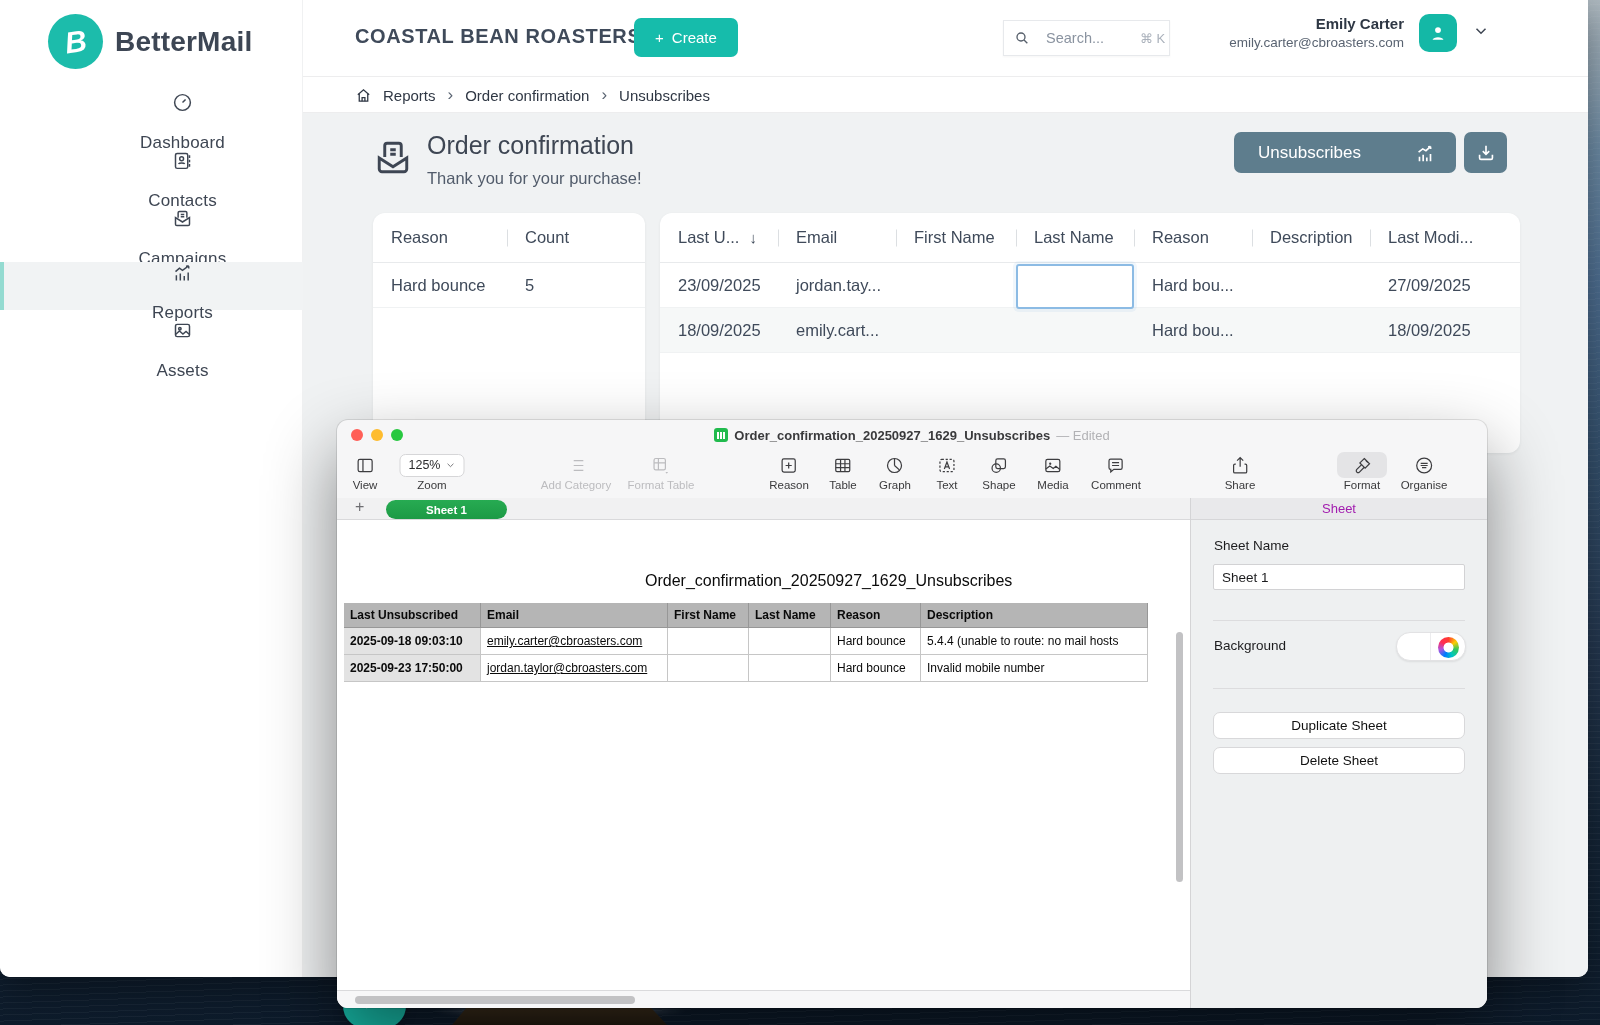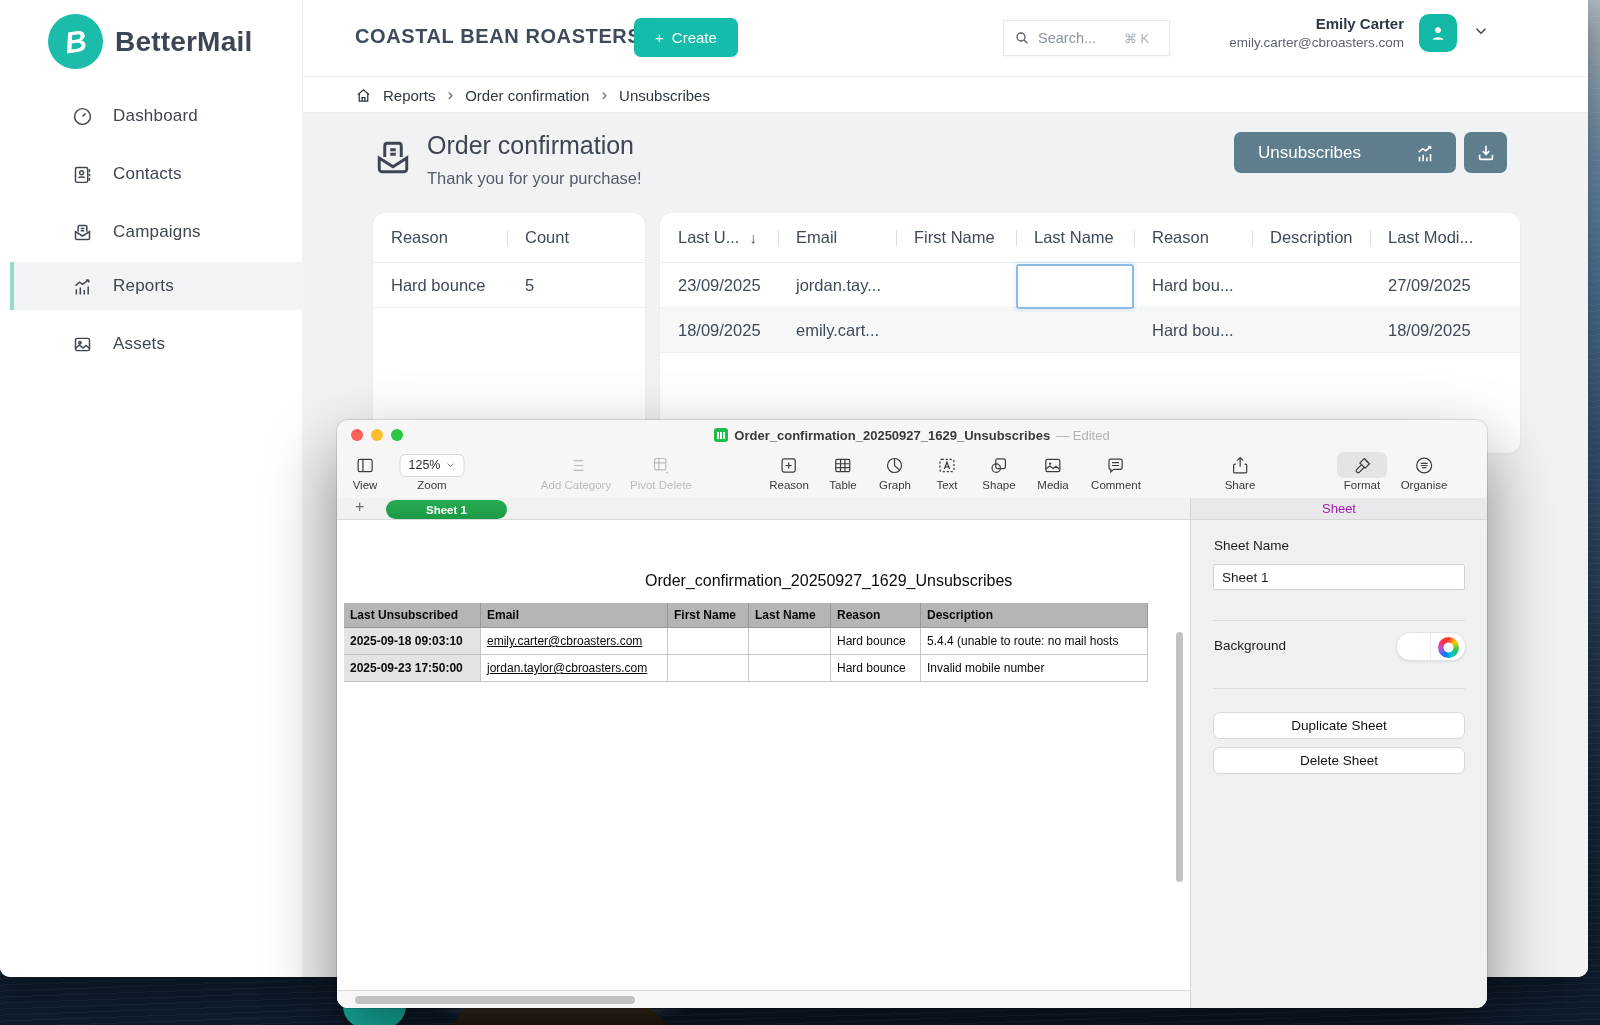--- a/index.html
+++ b/index.html
@@ -26,35 +26,35 @@
   .browser { position:absolute; left:0; top:0; width:1588px; height:977px; background:#fff;
     border-radius:0 0 10px 10px; box-shadow:0 12px 40px rgba(0,0,0,.4); }
 
   .sidebar { position:absolute; left:0; top:0; width:303px; height:977px; background:#fff;
     border-right:1px solid #f0f1f2; border-radius:0 0 0 10px; }
   .logo { position:absolute; left:48px; top:14px; display:flex; align-items:center; gap:12px; }
   .logo-mark { width:55px; height:55px; border-radius:50%; background:#1cbcab; display:flex; align-items:center; justify-content:center; }
   .logo-mark span { color:#fff; font-size:30px; font-weight:700; font-style:italic; transform:rotate(-8deg); }
   .logo-text { font-size:28px; font-weight:600; color:#3d4654; letter-spacing:.2px; }
 
-  .nav-item { position:absolute; left:10px; width:303px; height:48px; display:flex; align-items:center; gap:20px; padding-left:62px; cursor:pointer; }
+  .nav-item { position:absolute; left:0; width:303px; height:48px; display:flex; align-items:center; gap:20px; padding-left:62px; cursor:pointer;flex-direction:column; }
   .nav-item svg { width:21px; height:21px; stroke:#3e4653; fill:none; stroke-width:1.7; flex:0 0 auto; }
   .nav-label { font-size:17px; color:#3e4653; font-weight:500; letter-spacing:.2px; }
   .nav-item.active { background:#f1f3f4; border-left:4px solid #94dbd1; padding-left:58px; }
 
   .chat-fab { position:absolute; left:40px; top:852px; width:63px; height:63px; border-radius:22px;
     background:#17b8a6; display:flex; align-items:center; justify-content:center; box-shadow:0 4px 12px rgba(0,0,0,.18); cursor:pointer; }
   .chat-fab svg { width:30px; height:30px; stroke:#fff; stroke-width:2; fill:none; }
 
   .topbar { position:absolute; left:303px; top:0; width:1285px; height:77px; background:#fff; border-bottom:1px solid #ededee; }
   .company { position:absolute; left:52px; top:25px; font-size:20px; font-weight:600; letter-spacing:.6px; color:#3f4a5a; }
   .create-btn { position:absolute; left:331px; top:18px; width:104px; height:39px; background:#16bcab; border:none; border-radius:7px;
     color:#fff; font-size:15px; display:flex; align-items:center; justify-content:center; gap:8px; cursor:pointer; font-family:inherit; }
   .search-box { position:absolute; left:700px; top:20px; width:167px; height:36px; background:#fff; border:1px solid #e7e9ec; border-radius:0;
-    box-shadow:0 1px 2px rgba(0,0,0,.04); display:flex; align-items:center; padding:0 10px; gap:8px; cursor:text; }
+    box-shadow:0 1px 2px rgba(0,0,0,.04); display:flex; align-items:center; padding:0 10px; gap:16px; cursor:text; }
   .search-box svg { width:16px; height:16px; stroke:#565f6b; stroke-width:2; fill:none; flex:0 0 auto; }
   .search-box input { border:none; outline:none; width:78px; font-size:14.5px; color:#6a7380; background:transparent; font-family:inherit; }
   .search-box input::placeholder { color:#8a93a0; }
   .kbd-hint { font-size:13px; color:#aab1bb; white-space:nowrap; }
   .user { position:absolute; right:98px; top:13px; display:flex; align-items:center; gap:15px; }
   .user-texts { text-align:right; }
   .user-name { font-size:15px; font-weight:700; color:#2e3744; line-height:21px; }
   .user-email { font-size:13.5px; color:#5a6472; line-height:18px; }
   .avatar { width:38px; height:38px; border-radius:10px; background:#14b8a6; display:flex; align-items:center; justify-content:center; cursor:pointer; }
   .avatar svg { width:20px; height:20px; fill:#fff; }
@@ -384,21 +384,21 @@
         <div class="tlbl">Add Category</div>
       </div>
       <div class="titem disabled" style="left:324px">
         <div class="tico">
             <svg viewBox="0 0 24 24">
               <rect x="4" y="4" width="13" height="13" rx="2"></rect>
               <path d="M4 9h13M9 4v13"></path>
               <path d="M17 19.5h3l-1.5 2z" fill="#bcbcbf" stroke="none"></path>
             </svg>
           </div>
-        <div class="tlbl">Pivot Delete</div>
+        <div class="tlbl">Format Table</div>
       </div>
       <div class="titem" style="left:452px">
         <div class="tico">
             <svg viewBox="0 0 24 24">
               <rect x="4.5" y="4.5" width="15" height="15" rx="2"></rect>
               <path d="M12 8.5v7M8.5 12h7"></path>
             </svg>
           </div>
         <div class="tlbl">Reason</div>
       </div>

